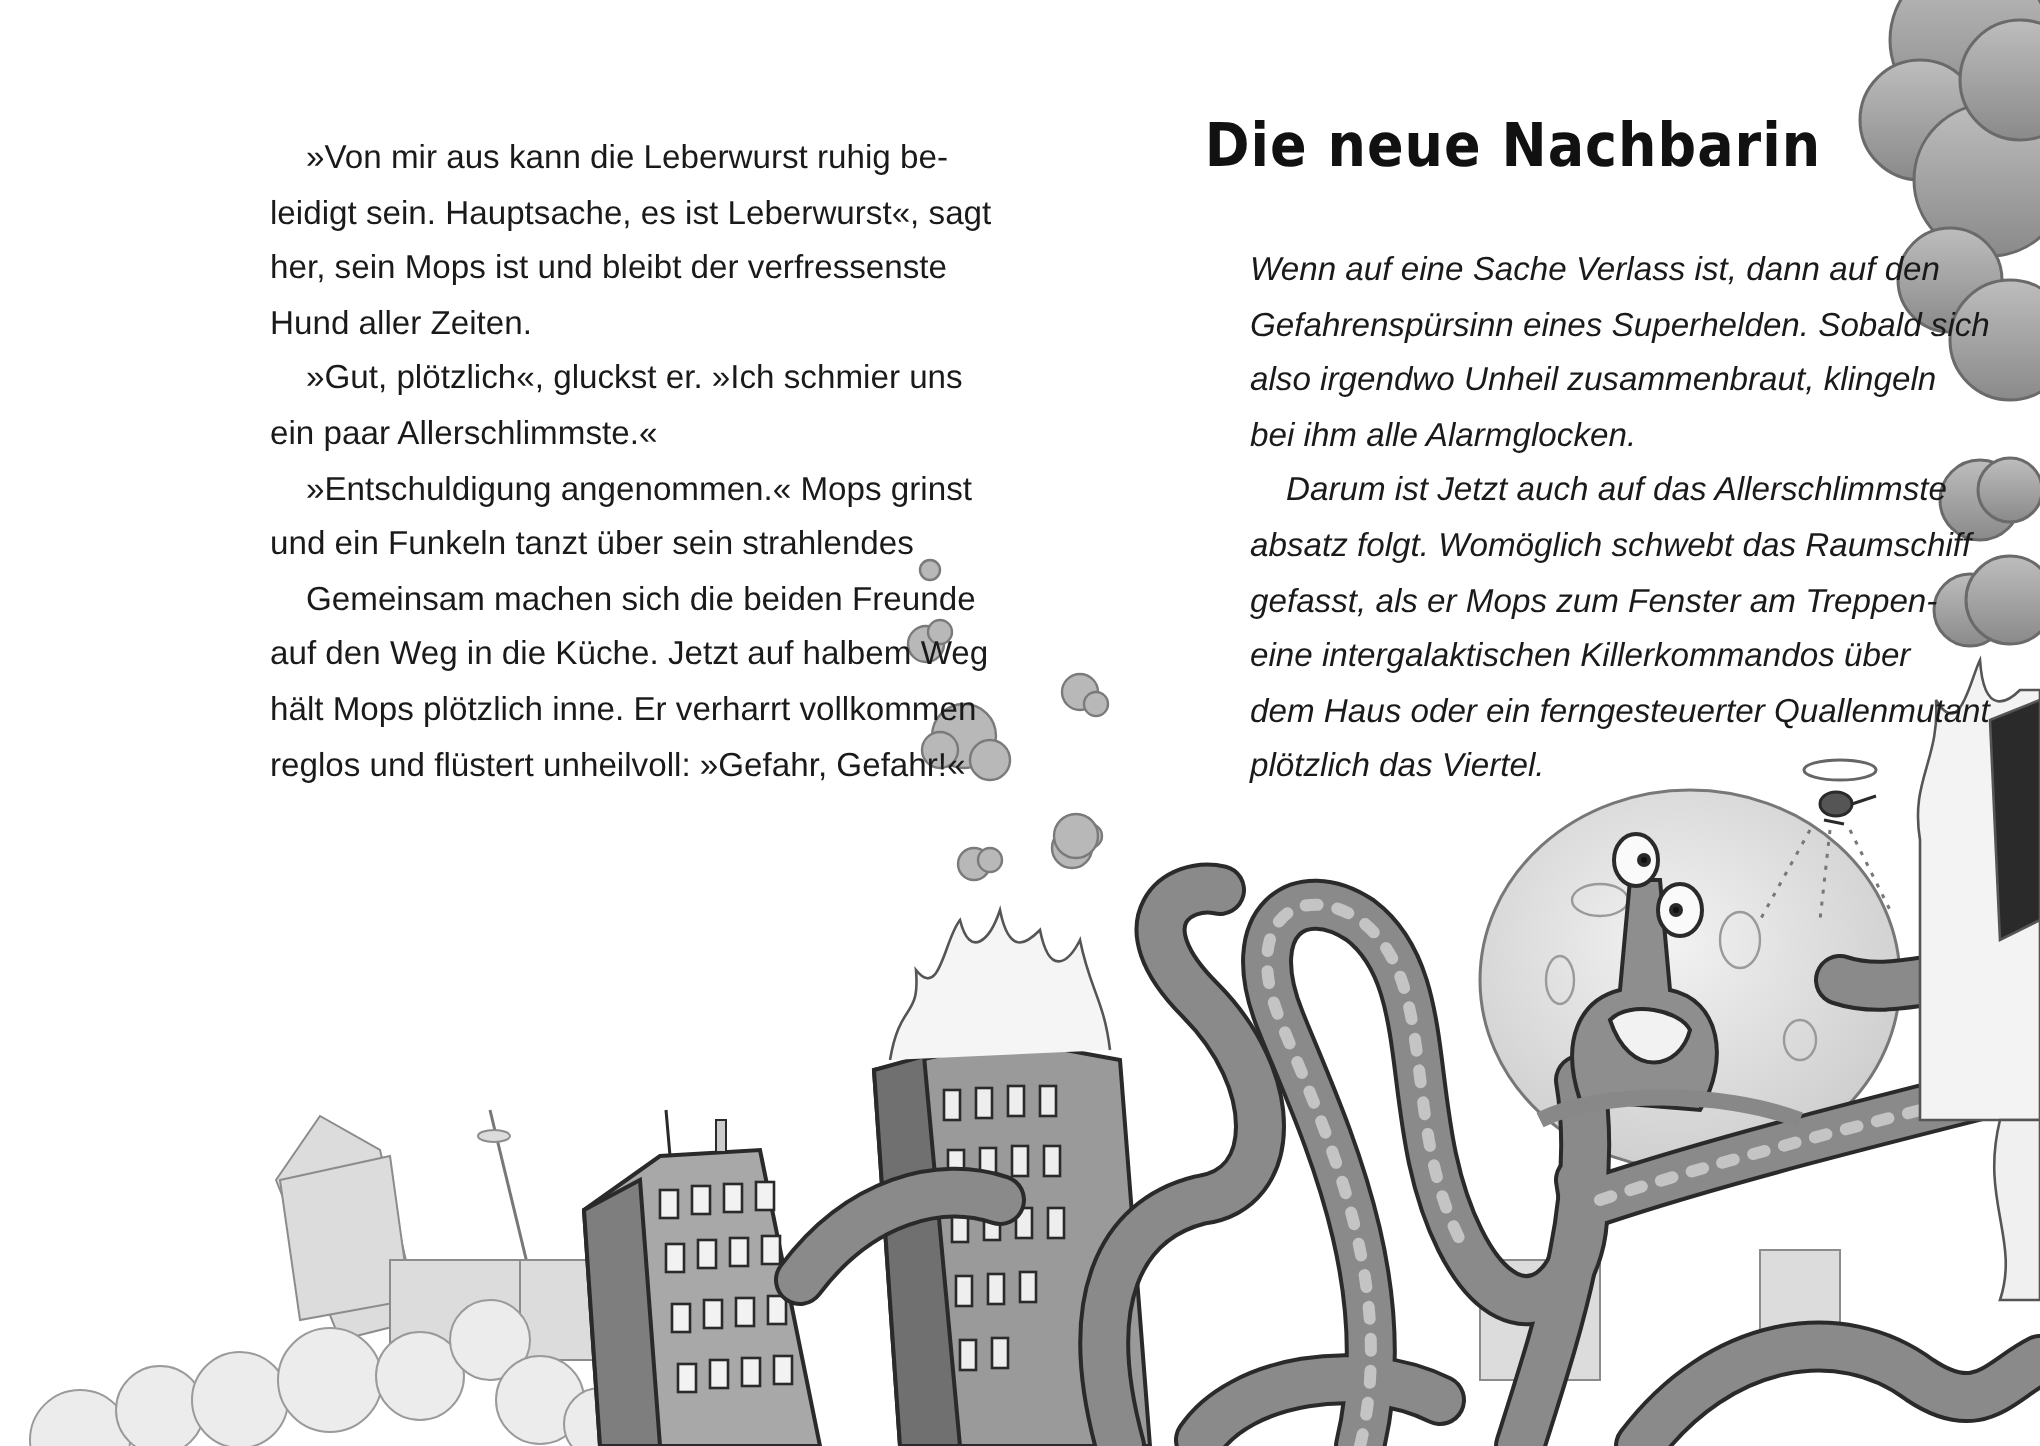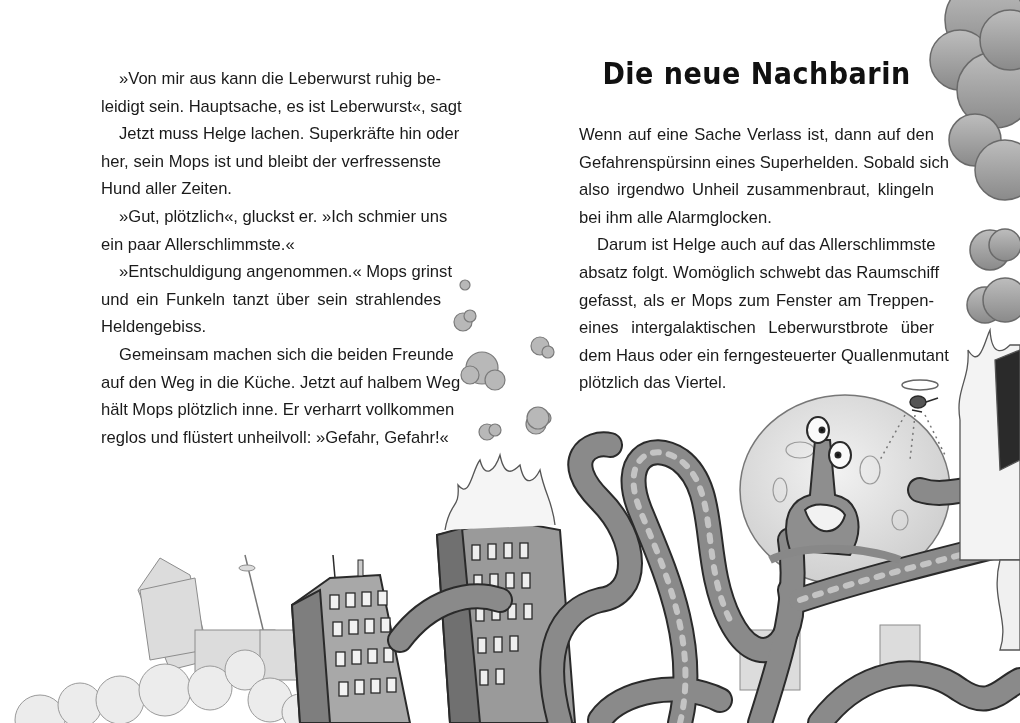--- a/index.html
+++ b/index.html
@@ -2,22 +2,22 @@
 <html><head>
 <meta charset="utf-8">
 <style>
   html, body { margin:0; padding:0; }
   body { width:1020px; height:723px; background:#ffffff; position:relative; overflow:hidden; font-family:"Liberation Sans", sans-serif; color:#1a1a1a; }
   .page { position:absolute; top:0; height:723px; }
   .left-page { left:0; width:510px; }
   .right-page { left:510px; width:510px; }
   .text-col { position:absolute; font-size:16.6px; line-height:27.6px; text-align:justify; }
   .left-col { left:101px; top:65px; width:340px; }
-  .right-col { left:579px; top:121px; width:355px; }
-  .line { display:block; height:27.6px; white-space:nowrap; text-align:justify; text-align-last:justify; overflow:visible; }
+  .right-col { left:591px; top:121px; width:355px;font-style:italic; }
+  .line { display:block; height:27.6px; white-space:nowrap; text-align:justify; text-align-last:justify; overflow:visible;margin-left:34px; }
   .line.last { text-align-last:left; }
   .line.indent { padding-left:18px; }
   .chapter-title { position:absolute; left:579px; top:58px; width:355px; text-align:center; font-family:"DejaVu Sans", sans-serif; font-weight:bold; font-size:27px; letter-spacing:0.5px; color:#111; transform:scaleY(1.12); }
   .illus { position:absolute; left:0; top:0; width:1020px; height:723px; pointer-events:none; }
 </style>
 </head>
 <body>
 
 <svg class="illus" viewBox="0 0 1020 723" xmlns="http://www.w3.org/2000/svg">
   <defs>
@@ -192,51 +192,49 @@
   </g>
 </svg>
 
 <div class="page left-page"></div>
 <div class="text-col left-col">
   <div>
     <span class="line indent">»Von mir aus kann die Leberwurst ruhig be-</span>
     <span class="line">leidigt sein. Hauptsache, es ist Leberwurst«, sagt</span>
   </div>
   <div>
-    <span class="line indent">Jetzt muss Helge lachen. Superkräfte hin oder</span>
     <span class="line">her, sein Mops ist und bleibt der verfressenste</span>
     <span class="line last">Hund aller Zeiten.</span>
   </div>
   <div>
     <span class="line indent">»Gut, plötzlich«, gluckst er. »Ich schmier uns</span>
     <span class="line last">ein paar Allerschlimmste.«</span>
   </div>
   <div>
     <span class="line indent">»Entschuldigung angenommen.« Mops grinst</span>
     <span class="line">und ein Funkeln tanzt über sein strahlendes</span>
-    <span class="line last">Heldengebiss.</span>
   </div>
   <div>
     <span class="line indent">Gemeinsam machen sich die beiden Freunde</span>
     <span class="line">auf den Weg in die Küche. Jetzt auf halbem Weg</span>
     <span class="line">hält Mops plötzlich inne. Er verharrt vollkommen</span>
     <span class="line last">reglos und flüstert unheilvoll: »Gefahr, Gefahr!«</span>
   </div>
 </div>
 
 <div class="page right-page"></div>
 <div class="chapter-title">Die neue Nachbarin</div>
 <div class="text-col right-col">
   <div>
     <span class="line">Wenn auf eine Sache Verlass ist, dann auf den</span>
     <span class="line">Gefahrenspürsinn eines Superhelden. Sobald sich</span>
     <span class="line">also irgendwo Unheil zusammenbraut, klingeln</span>
     <span class="line last">bei ihm alle Alarmglocken.</span>
   </div>
   <div>
-    <span class="line indent">Darum ist Helge auch auf das Allerschlimmste</span>
+    <span class="line indent">Darum ist Jetzt auch auf das Allerschlimmste</span>
     <span class="line">absatz folgt. Womöglich schwebt das Raumschiff</span>
     <span class="line">gefasst, als er Mops zum Fenster am Treppen-</span>
-    <span class="line">eines intergalaktischen Leberwurstbrote über</span>
+    <span class="line">eine intergalaktischen Killerkommandos über</span>
     <span class="line">dem Haus oder ein ferngesteuerter Quallenmutant</span>
     <span class="line last">plötzlich das Viertel.</span>
   </div>
 </div>
 
 </body></html>

